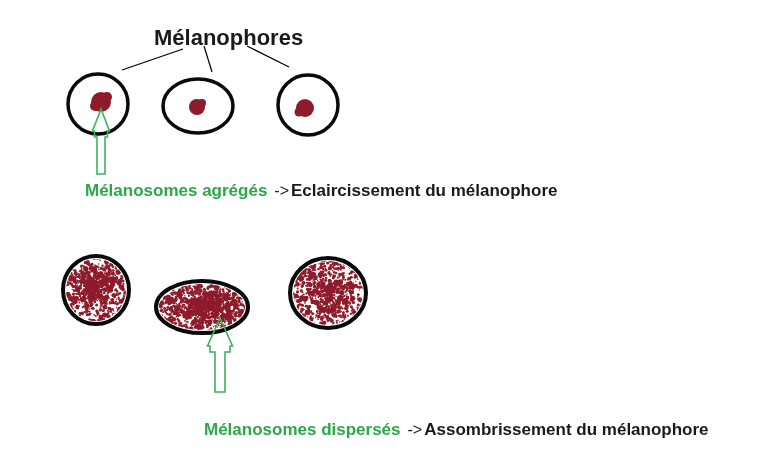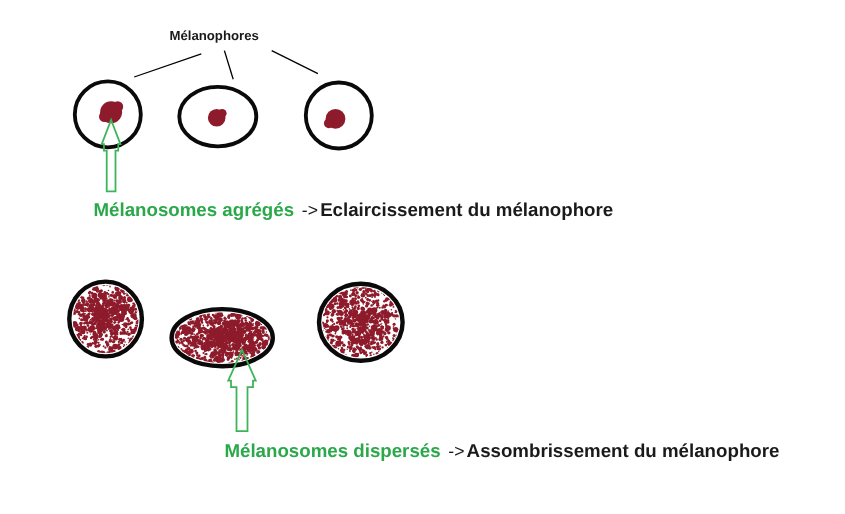--- a/index.html
+++ b/index.html
@@ -17,24 +17,24 @@
   }
   #shape-layer{position:absolute;left:0;top:0;}
   .connector{stroke:#000;stroke-width:1.2;}
   .cell{fill:#fff;stroke:var(--cell-outline-black);}
   .cell.row1{stroke-width:3.5;}
   .cell.row2{fill:none;stroke-width:4;}
   .melanosome{fill:var(--melanosome-red);}
   .speckles circle{fill:var(--melanosome-red);}
   .green-arrow{fill:none;stroke:var(--arrow-green);stroke-width:1.6;stroke-linejoin:miter;}
   .txt{position:absolute;white-space:nowrap;}
-  #diagram-title{left:154px;top:25px;font-size:12px;font-weight:bold;color:var(--text-black);}
+  #diagram-title{left:154px;top:25px;font-size:22px;font-weight:bold;color:var(--text-black);}
   .caption{font-size:17px;font-weight:bold;}
   #caption-aggregated{left:85px;top:181px;}
-  #caption-dispersed{left:204px;top:400px;text-align:right;}
+  #caption-dispersed{left:204px;top:420px;text-align:right;}
   .caption .green-label{color:var(--label-green);}
   .caption .arrow-sym{color:var(--text-black);font-weight:400;font-size:16px;margin:0 2px 0 7px;}
   .caption .black-result{color:var(--text-black);margin-top:40px;}
 </style>
 </head>
 <body>
 
 <div id="canvas">
 
   <svg id="shape-layer" width="768" height="467" viewBox="0 0 768 467">

